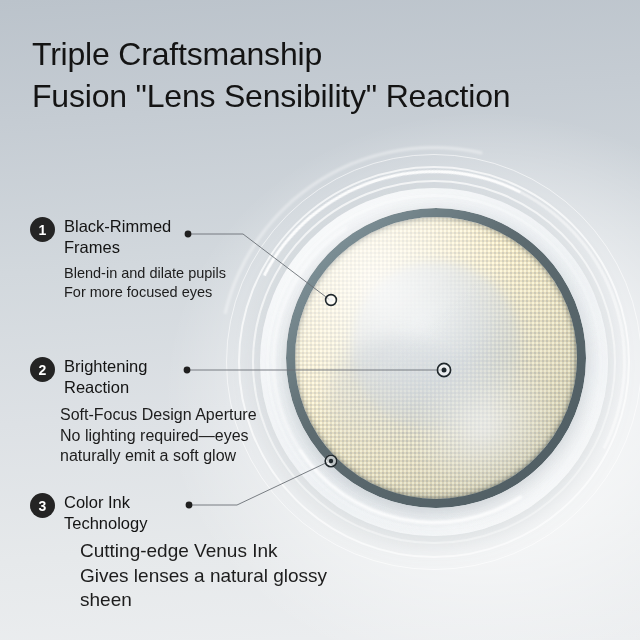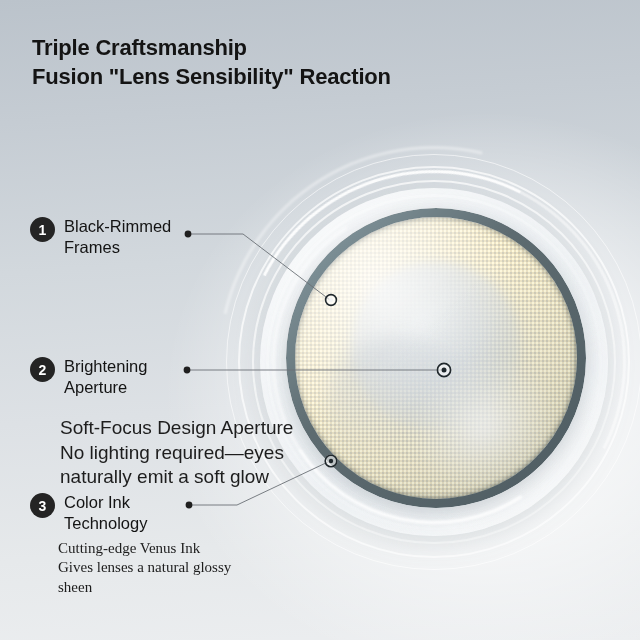--- a/index.html
+++ b/index.html
@@ -17,22 +17,22 @@
       linear-gradient(176deg, #bbc3cb 0%, #c5ccd3 18%, #d2d8dd 40%, #dde1e5 62%, #e6e9eb 82%, #eceef0 100%);
     overflow:hidden;
   }
 
   
   .title-block {
     position:absolute; left:32px; top:34px;
     width:590px; z-index:40;
   }
   .title-line {
-    font-size:22px;
-    font-weight:bold;
+    font-size:32px;
+    font-weight:normal;
     color:#141414;
     line-height:1.31;
     letter-spacing:-0.2px;
     white-space:nowrap;
   }
 
   
   #lens-wrap {
     position:absolute;
     left:224px; top:152px;
@@ -194,22 +194,22 @@
     max-width:150px;
   }
   .body-text {
     margin-top:5px;
     margin-left:34px;
     font-size:14.5px;
     color:#1d1d1d;
     line-height:1.30;
     white-space:pre-line;
   }
-  #callout-2 .body-text { font-size:19px; margin-top:17px; margin-left:30px; }
-  #callout-3 .body-text { font-size:15px; margin-top:4px; margin-left:28px;font-family:Liberation Serif, serif; }
+  #callout-2 .body-text { font-size:16px; margin-top:6px; margin-left:30px; }
+  #callout-3 .body-text { font-size:19px; margin-top:4px; margin-left:50px; }
   #callout-3 .headline { }
 </style>
 </head>
 <body>
 
 <div id="stage">
 
   <div class="title-block">
     <div class="title-line">Triple Craftsmanship</div>
     <div class="title-line">Fusion "Lens Sensibility" Reaction</div>
@@ -272,26 +272,28 @@
       <circle cx="331" cy="461" r="5.8" fill="none" stroke="#20282c" stroke-width="1.6"></circle>
       <circle cx="331" cy="461" r="2.2" fill="#20282c"></circle>
     </g>
   </svg>
 
   <div class="callout" id="callout-1">
     <div class="callout-head">
       <div class="badge">1</div>
       <div class="headline">Black-Rimmed Frames</div>
     </div>
+    <div class="body-text">Blend-in and dilate pupils
+For more focused eyes</div>
   </div>
 
   <div class="callout" id="callout-2">
     <div class="callout-head">
       <div class="badge">2</div>
-      <div class="headline">Brightening Aperture</div>
+      <div class="headline">Brightening Reaction</div>
     </div>
     <div class="body-text">Soft-Focus Design Aperture
 No lighting required—eyes
 naturally emit a soft glow</div>
   </div>
 
   <div class="callout" id="callout-3">
     <div class="callout-head">
       <div class="badge">3</div>
       <div class="headline">Color Ink Technology</div>

